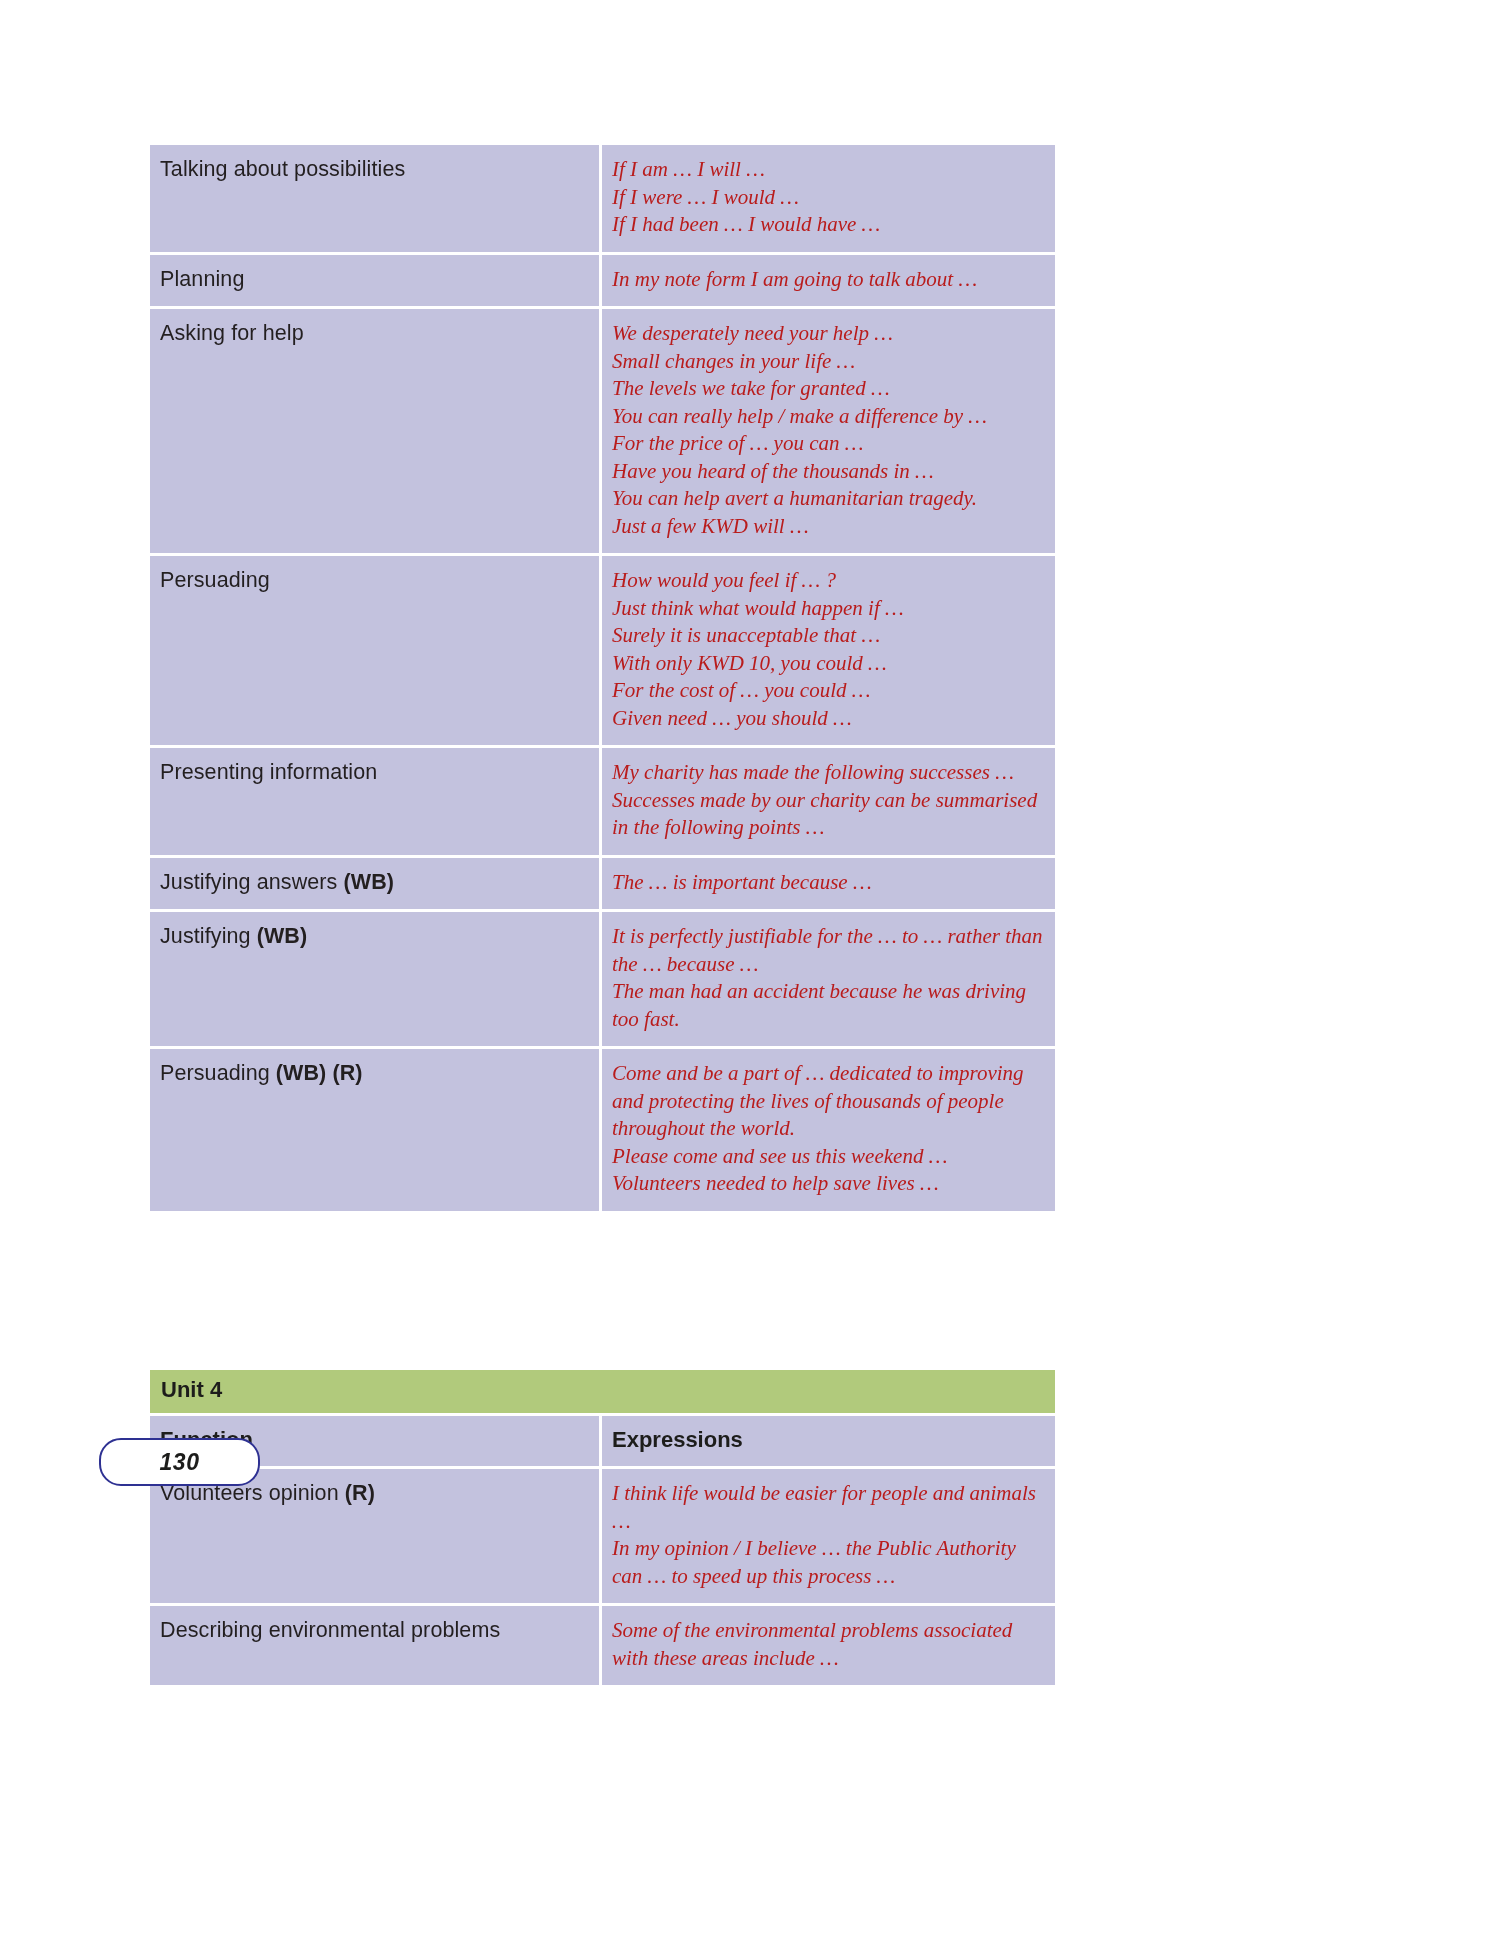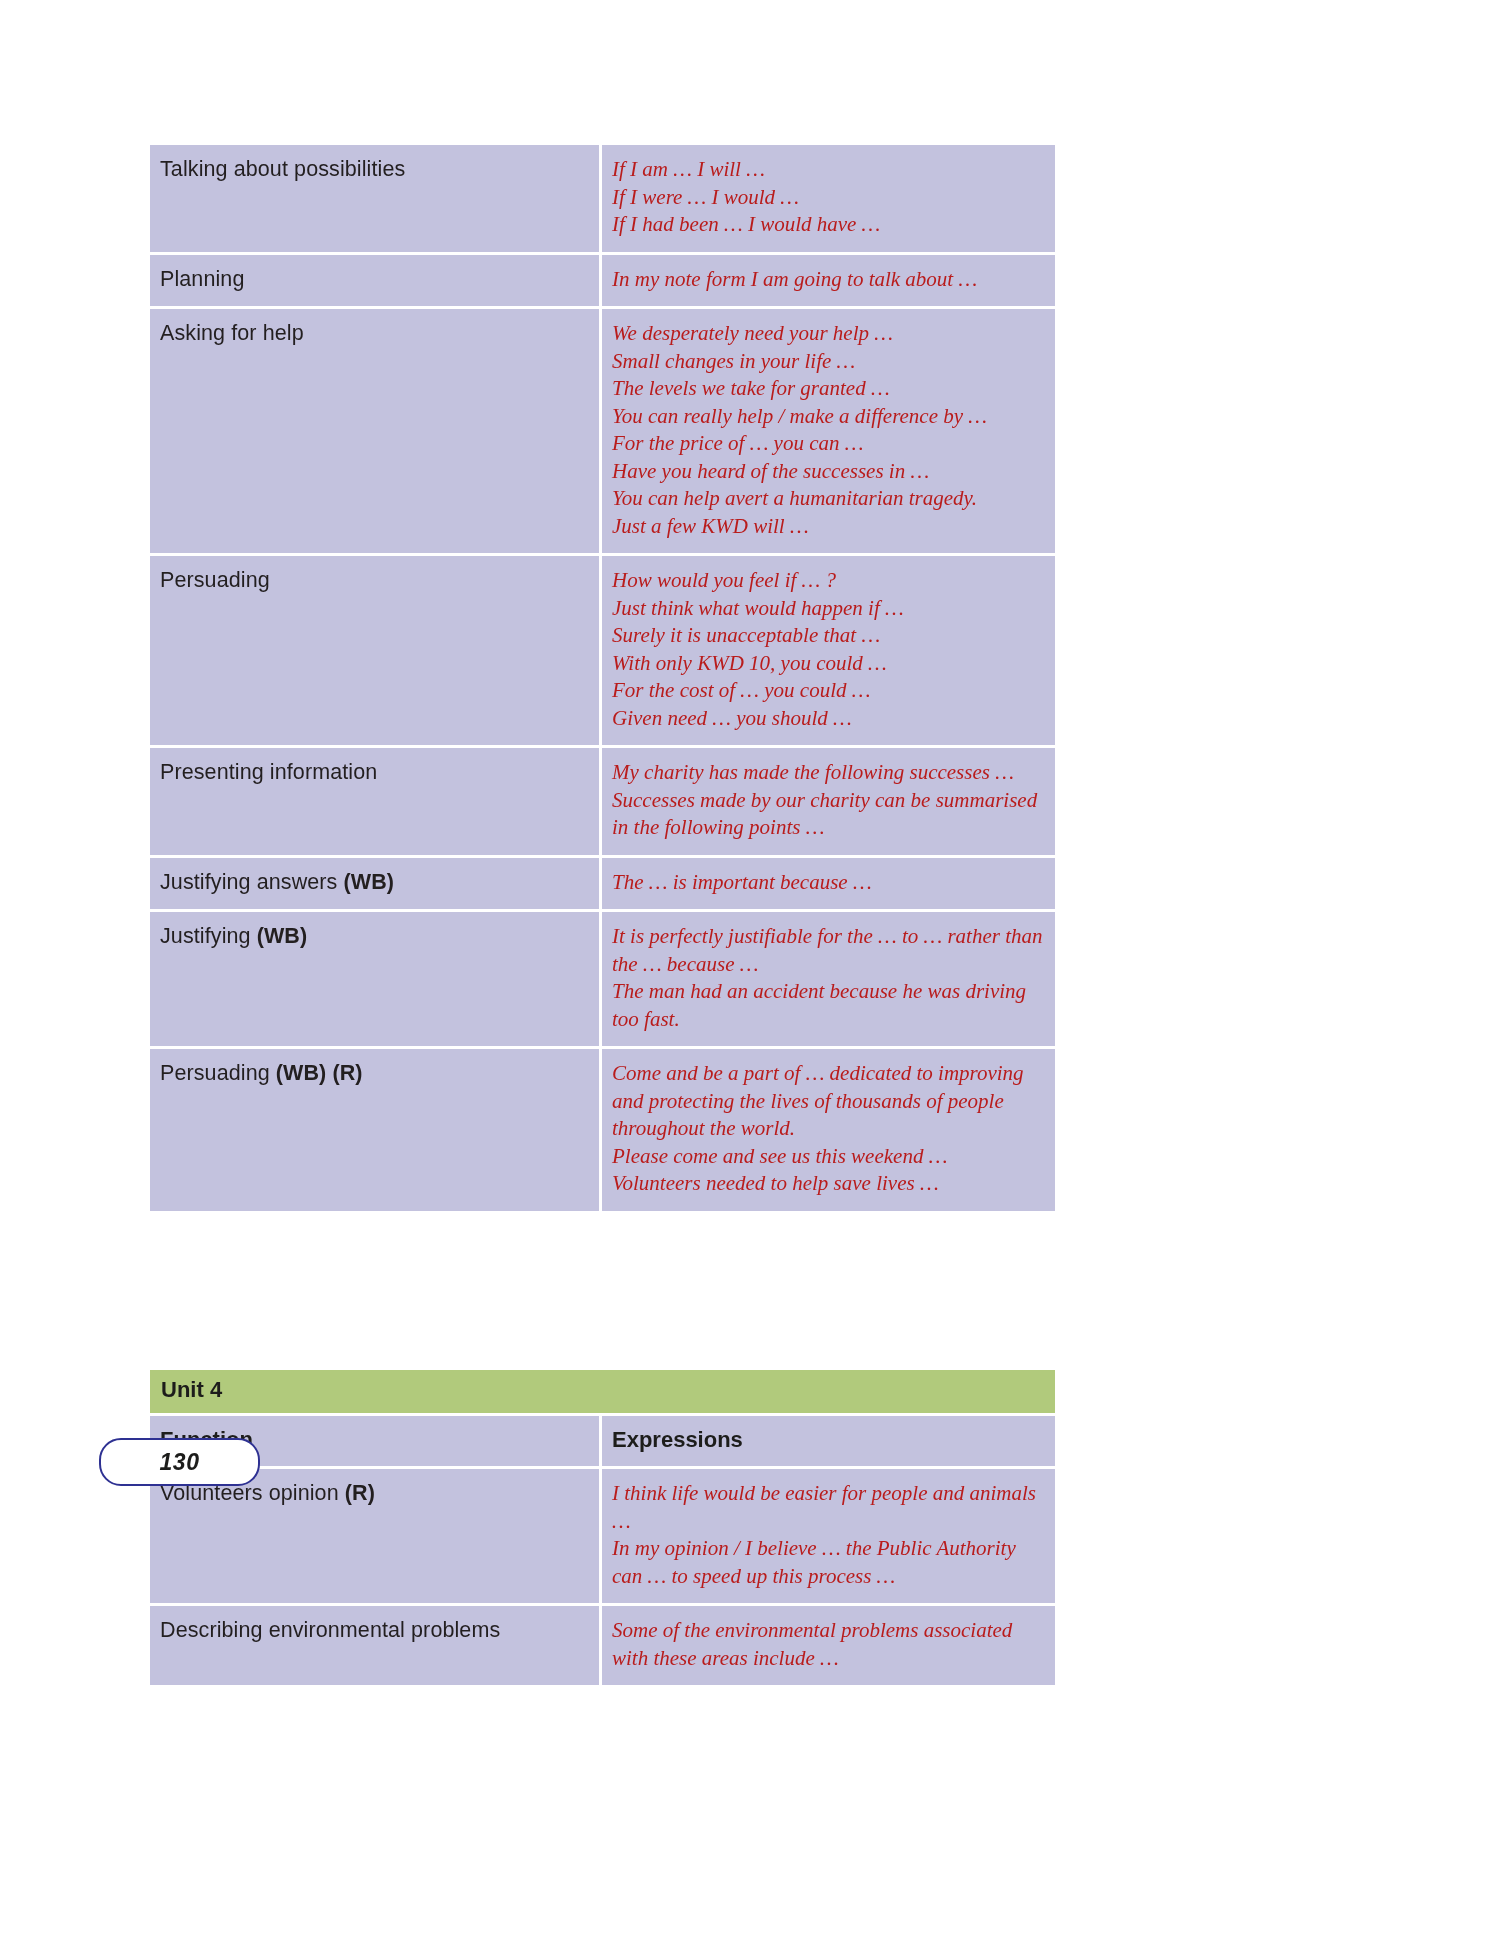--- a/index.html
+++ b/index.html
@@ -234,21 +234,21 @@
           </td>
         </tr>
         <tr>
           <td class="fn-cell"><span>Asking for help</span></td>
           <td class="ex-cell">
             <span class="ln">We desperately need your help …</span>
             <span class="ln">Small changes in your life …</span>
             <span class="ln">The levels we take for granted …</span>
             <span class="ln">You can really help / make a difference by …</span>
             <span class="ln">For the price of … you can …</span>
-            <span class="ln">Have you heard of the successes in …</span>
+            <span class="ln">Have you heard of the thousands in …</span>
             <span class="ln">You can help avert a humanitarian tragedy.</span>
             <span class="ln">Just a few KWD will …</span>
           </td>
         </tr>
         <tr>
           <td class="fn-cell"><span>Persuading</span></td>
           <td class="ex-cell">
             <span class="ln">How would you feel if … ?</span>
             <span class="ln">Just think what would happen if …</span>
             <span class="ln">Surely it is unacceptable that …</span>

